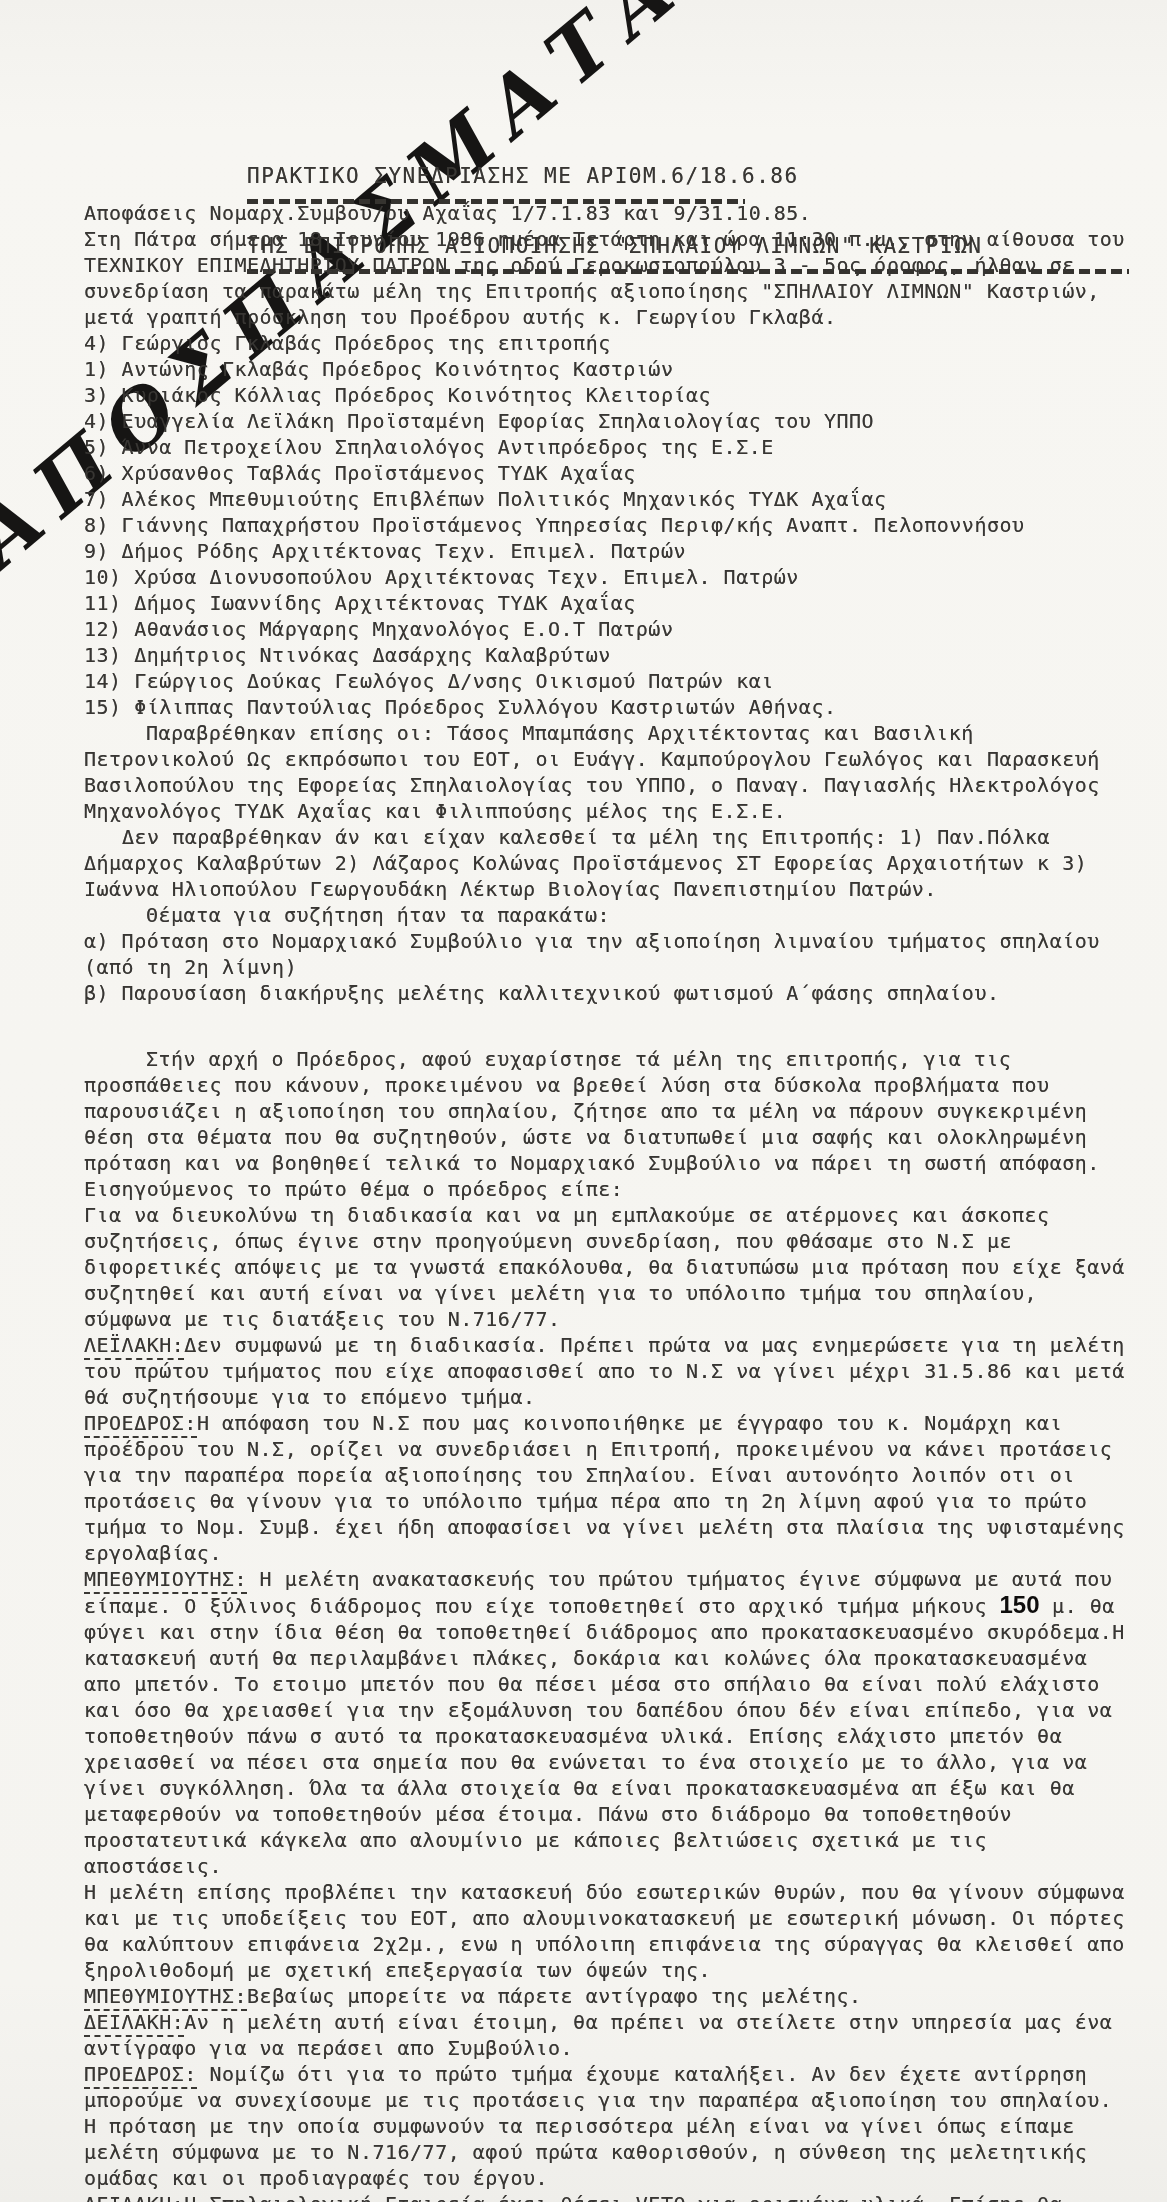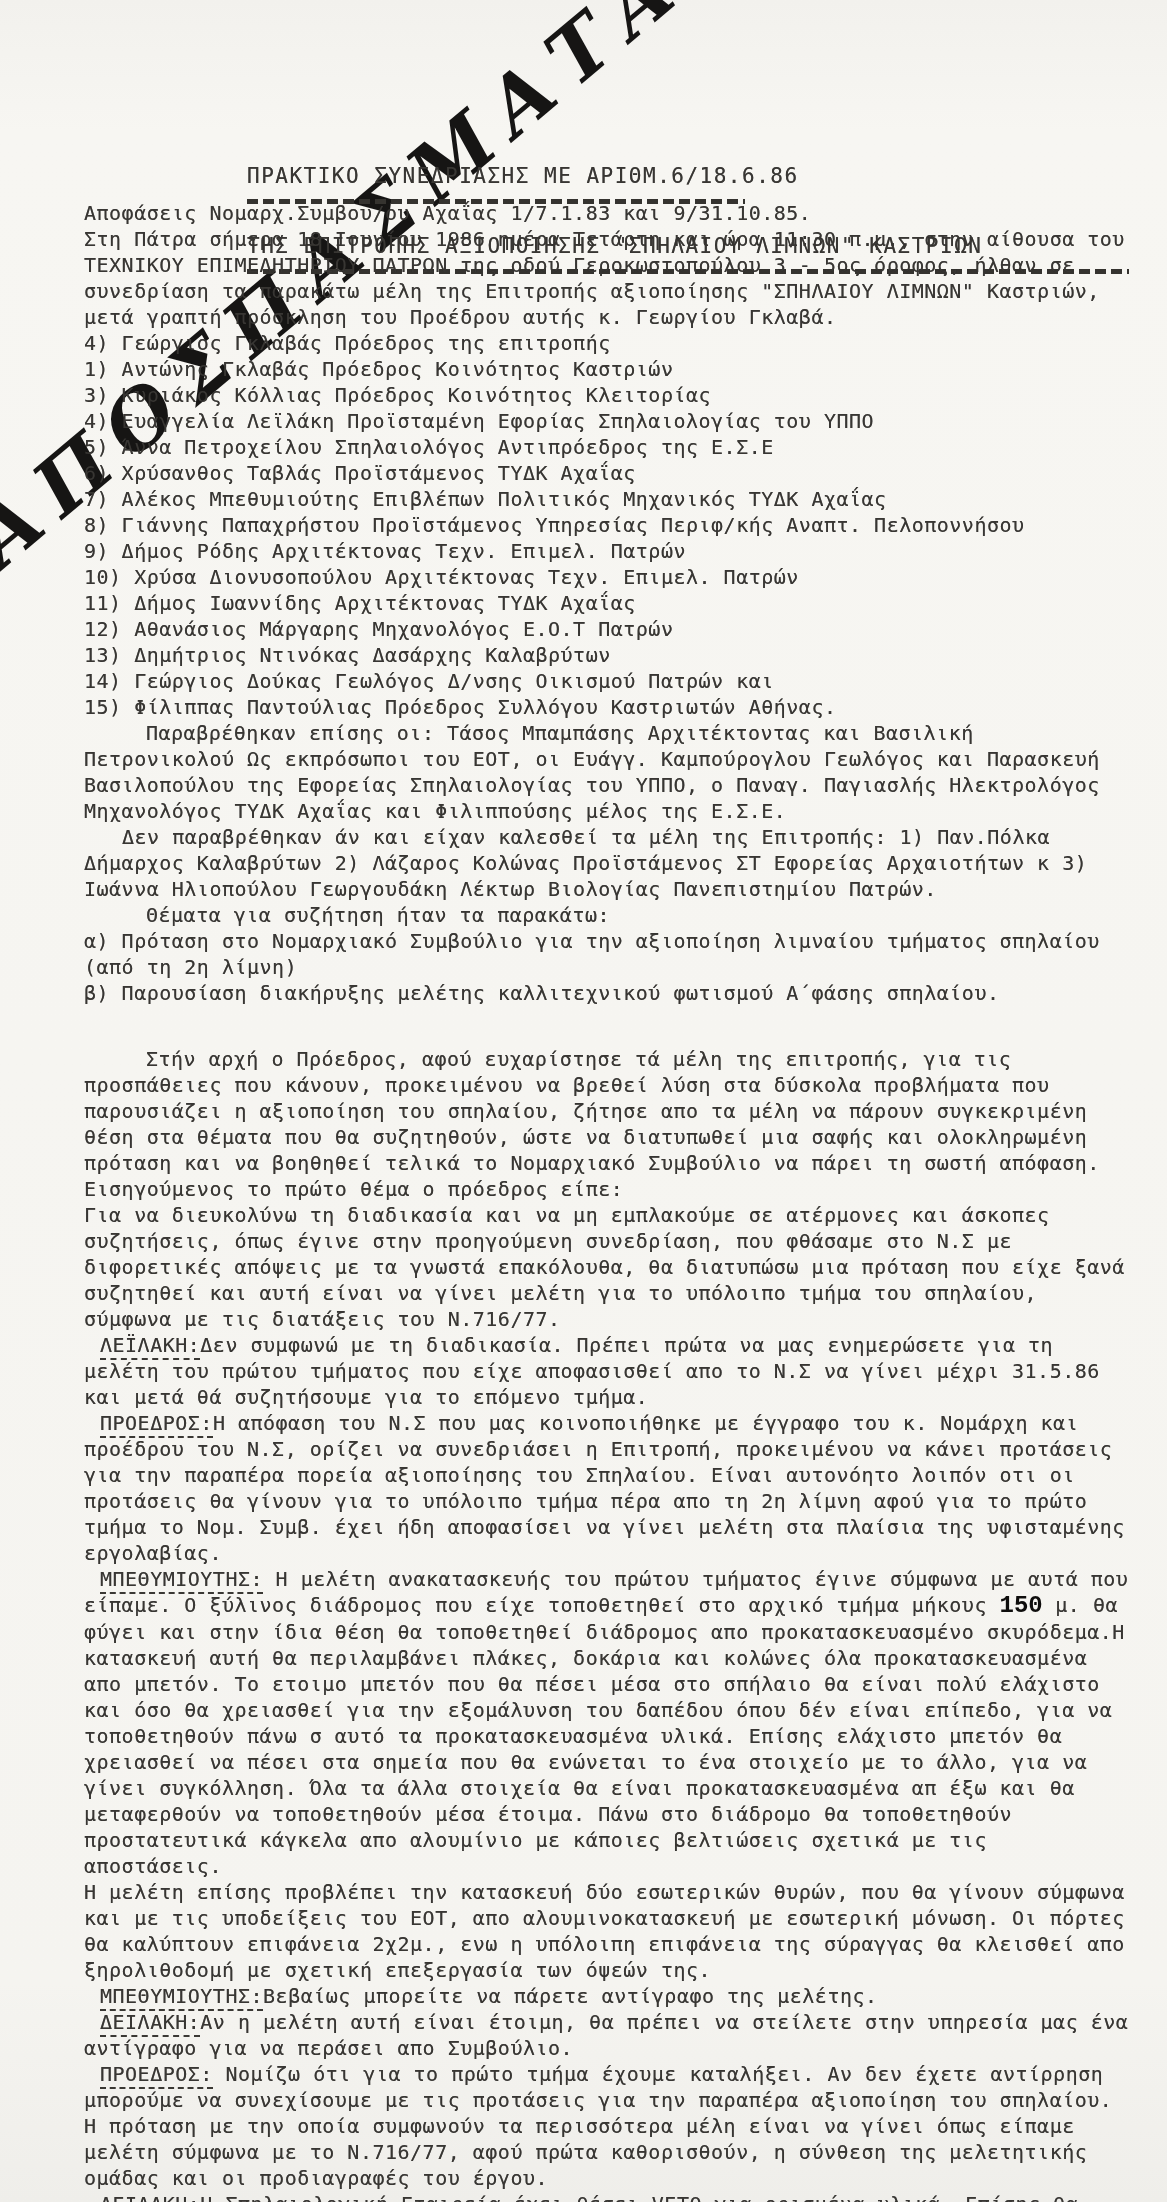--- a/index.html
+++ b/index.html
@@ -37,24 +37,23 @@
     font-size:20px;line-height:26px;letter-spacing:.5px;
     text-shadow:0 0 .6px rgba(25,25,25,.5);
   }
   .para{white-space:pre-wrap;}
   .p-indent{text-indent:62px;}
   .p-indent-sm{text-indent:38px;}
   .gap{margin-top:40px;}
   .speaker{
     border-bottom:2px dashed #3a3834;
     padding-bottom:1px;
-    margin-left:16px;
   }
   .hand{
-    font-family:Liberation Mono, monospace;
+    font-family:Liberation Sans, sans-serif;
     font-weight:bold;font-size:24px;color:#0e0d0c;
     letter-spacing:0;text-shadow:none;
   }
 </style>
 </head>
 <body>
 
 <div class="page">
   <div class="stamp">ΑΠΟΣΠΑΣΜΑΤΑ</div>
   <div class="header">

